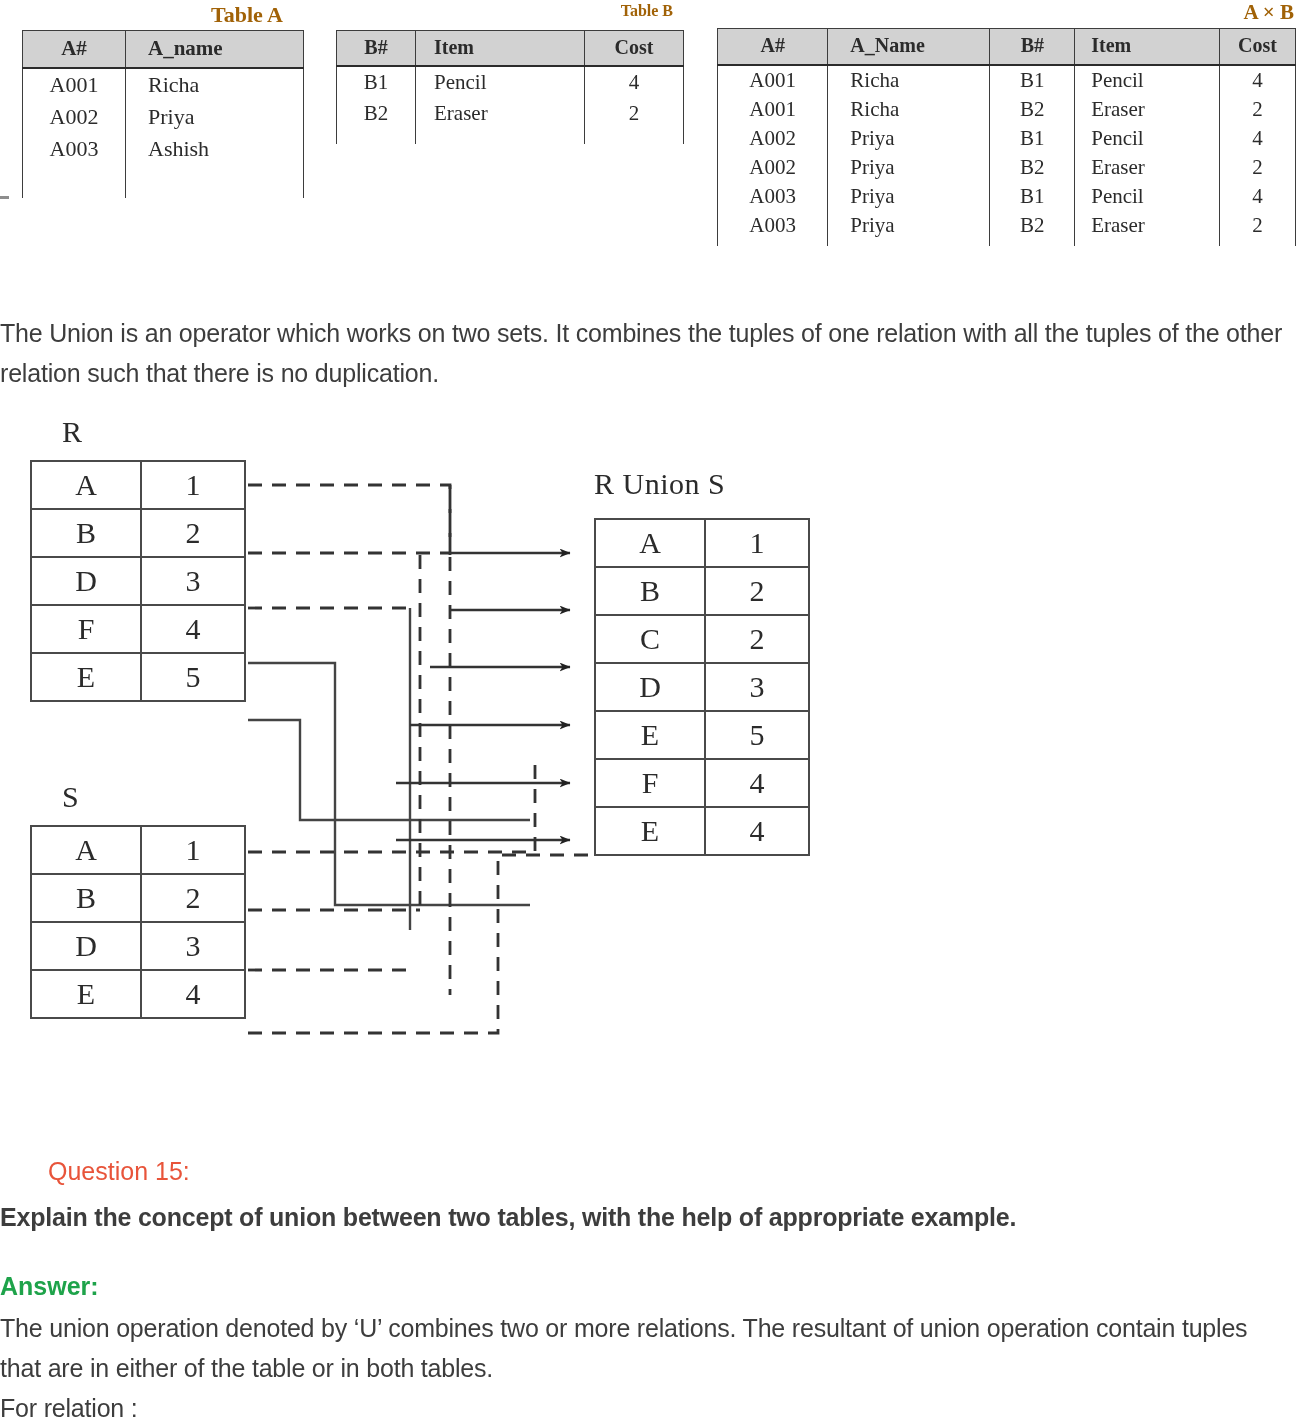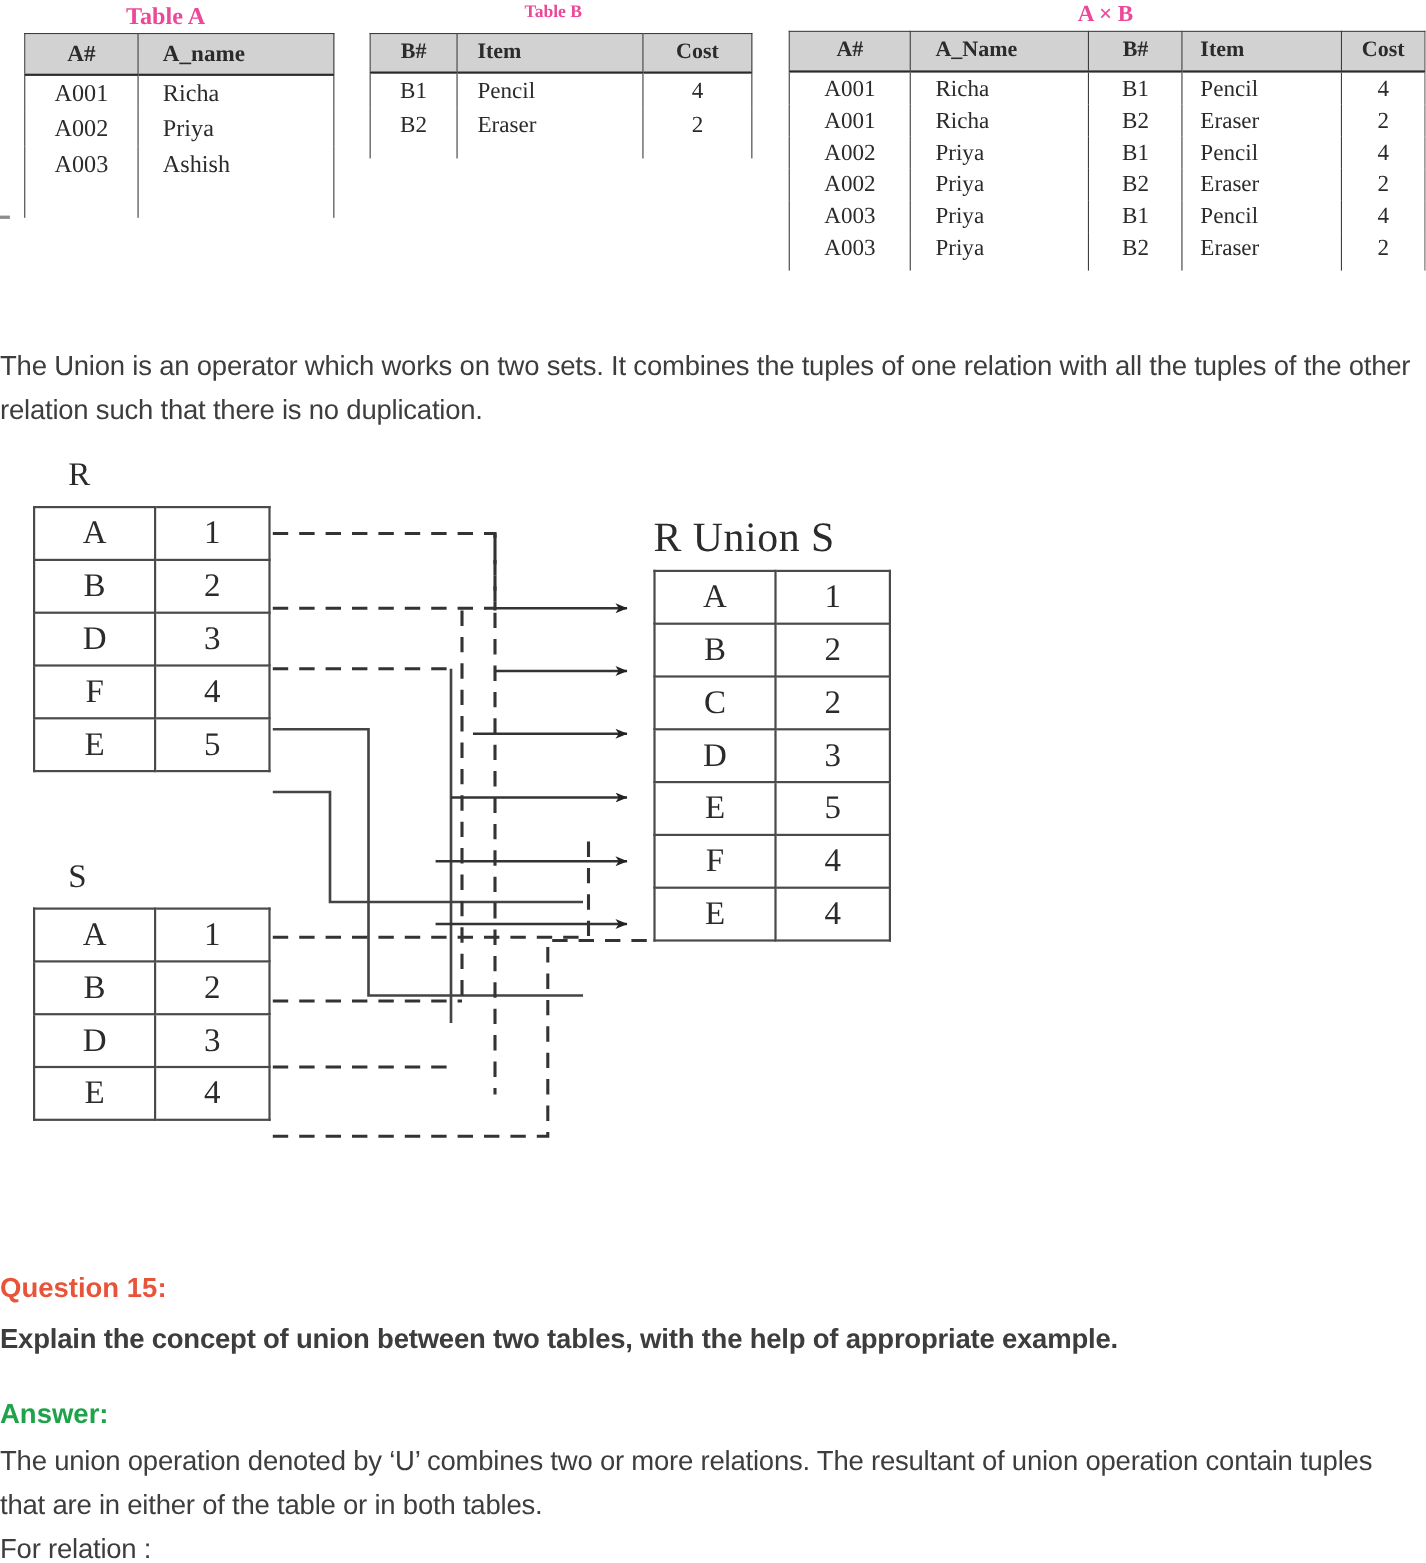--- a/index.html
+++ b/index.html
@@ -33,22 +33,22 @@
   .sheet-table thead th {
     background: #d2d2d2;
     font-weight: bold;
     font-family: "Liberation Serif", serif;
     border-bottom: 2px solid #2b2b2b;
   }
   .tbl-caption {
     position: absolute;
     font-family: "Liberation Serif", serif;
     font-weight: bold;
-    color: #ec4899;
-    text-align: center;
+    color: #a16207;
+    text-align: right;
     white-space: nowrap;
   }
 
   
   #tableA-caption { left: 18px;  top: 2px;  width: 265px; font-size: 22px; }
   #tableA { left: 22px; top: 30px; }
   #tableA th { font-size: 21px; padding: 5px 0 6px; }
   #tableA td { font-size: 22px; padding: 3px 0; border-top: none; border-bottom: none; }
   #tableA .c1 { width: 102px; }
   #tableA .c2 { width: 155px; text-align: left; padding-left: 22px; }
@@ -115,37 +115,38 @@
     height: 46px;
     padding: 0;
   }
   .dgm-table td.k { width: 108px; }
   .dgm-table td.v { width: 102px; }
 
   #label-R { left: 62px; top: 10px; }
   #tableR  { left: 30px; top: 55px; }
   #label-S { left: 62px; top: 375px; }
   #tableS  { left: 30px; top: 420px; }
-  #label-RUS { left: 594px; top: 62px; font-size: 38px; letter-spacing: 0.5px; }
+  #label-RUS { left: 594px; top: 62px; font-size: 30px; letter-spacing: 0.5px; }
   #tableRUS { left: 594px; top: 113px; }
 
   #connectors {
     position: absolute;
     left: 0; top: 0;
     width: 900px; height: 680px;
   }
 
   
   #q-heading {
     position: absolute;
     left: 0px; top: 1157px;
     font-size: 25px;
-    font-weight: bold;
+    font-weight: normal;
     color: #e8543a;
     font-family: "Liberation Sans", sans-serif;
+    padding-left: 48px;
   }
   #q-text { left: 0px; top: 1197px; width: 1290px; font-weight: bold; }
   #a-heading {
     position: absolute;
     left: 0px; top: 1272px;
     font-size: 25px;
     font-weight: bold;
     color: #1ea34a;
     font-family: Liberation Sans, sans-serif;
   }

